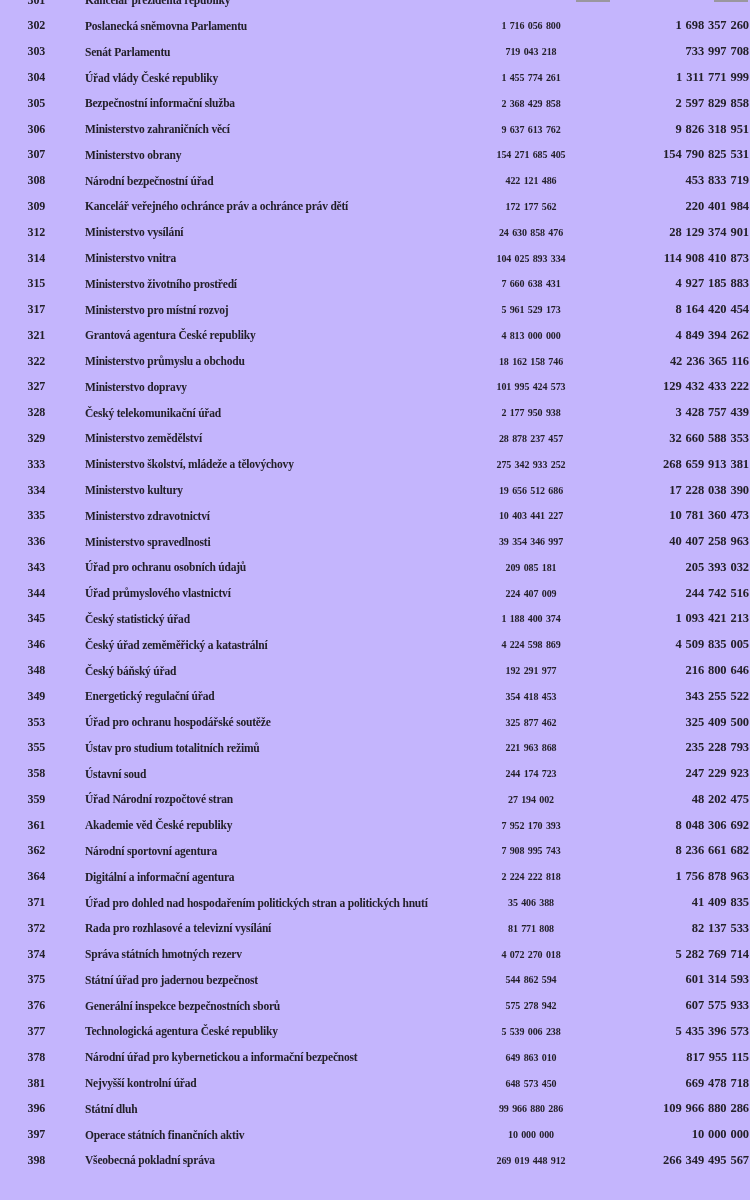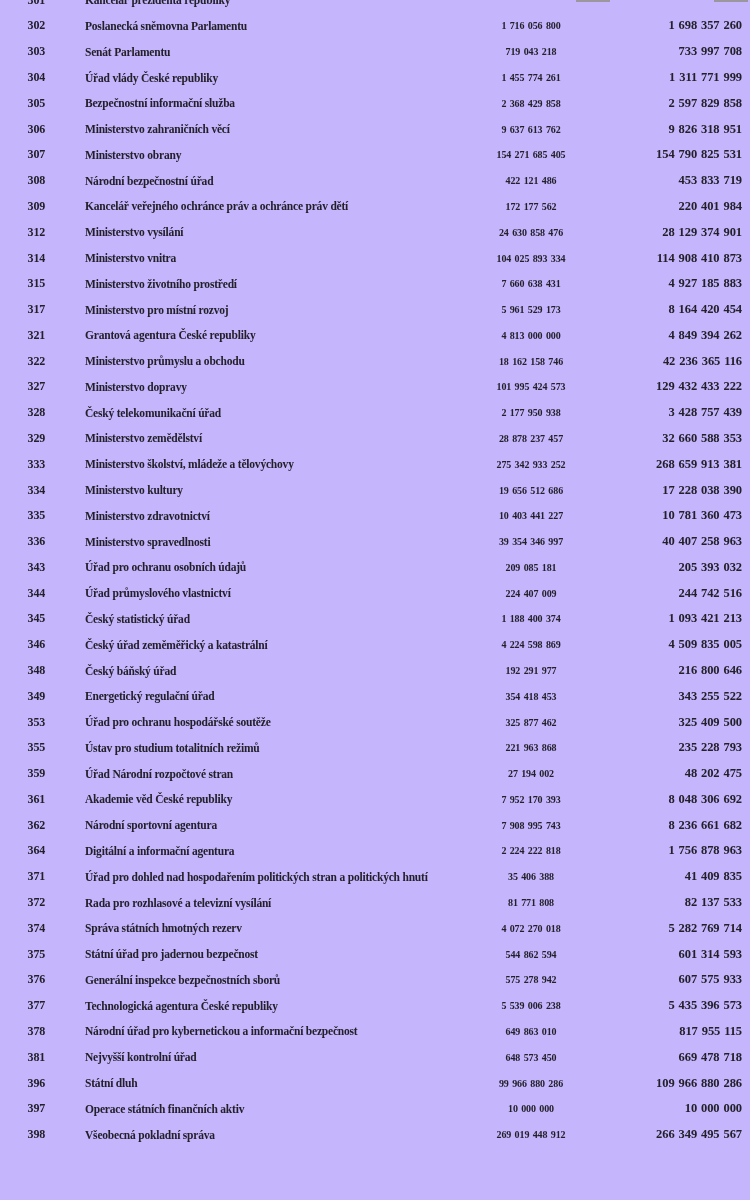--- a/index.html
+++ b/index.html
@@ -28,21 +28,21 @@
     display: grid;
     grid-template-columns: 45px 40px 366px 160px 139px;
     height: 25.79px;
     align-items: center;
     white-space: nowrap;
   }
   .cell { min-width: 0; overflow: visible; }
   .c-num  { text-align: right; font-size: 12px; }
   .c-name { text-align: left; }
   .c-v1   { text-align: center; font-size: 10px; letter-spacing: -0.1px; word-spacing: 1px; }
-  .c-v2   { text-align: right; font-size: 12.5px; letter-spacing: -0.1px; word-spacing: 1px; padding-right: 8px; }
+  .c-v2   { text-align: right; font-size: 12.5px; letter-spacing: -0.1px; word-spacing: 1px; padding-right: 1px; }
   
   .remnant {
     position: absolute;
     top: 0; height: 2px;
     background: #9a979e;
   }
   .remnant.r1 { left: 576px; width: 34px; }
   .remnant.r2 { left: 714px; width: 34px; }
 </style>
 </head>
@@ -286,20 +286,27 @@
   </div>
 
   <div class="row">
     <div class="cell c-num">355</div>
     <div class="cell c-gap"></div>
     <div class="cell c-name">Ústav pro studium totalitních režimů</div>
     <div class="cell c-v1">221 963 868</div>
     <div class="cell c-v2">235 228 793</div>
   </div>
 
+  <div class="row">
+    <div class="cell c-num">358</div>
+    <div class="cell c-gap"></div>
+    <div class="cell c-name">Ústavní soud</div>
+    <div class="cell c-v1">244 174 723</div>
+    <div class="cell c-v2">247 229 923</div>
+  </div>
 
   <div class="row">
     <div class="cell c-num">359</div>
     <div class="cell c-gap"></div>
     <div class="cell c-name">Úřad Národní rozpočtové stran</div>
     <div class="cell c-v1">27 194 002</div>
     <div class="cell c-v2">48 202 475</div>
   </div>
 
   <div class="row">

